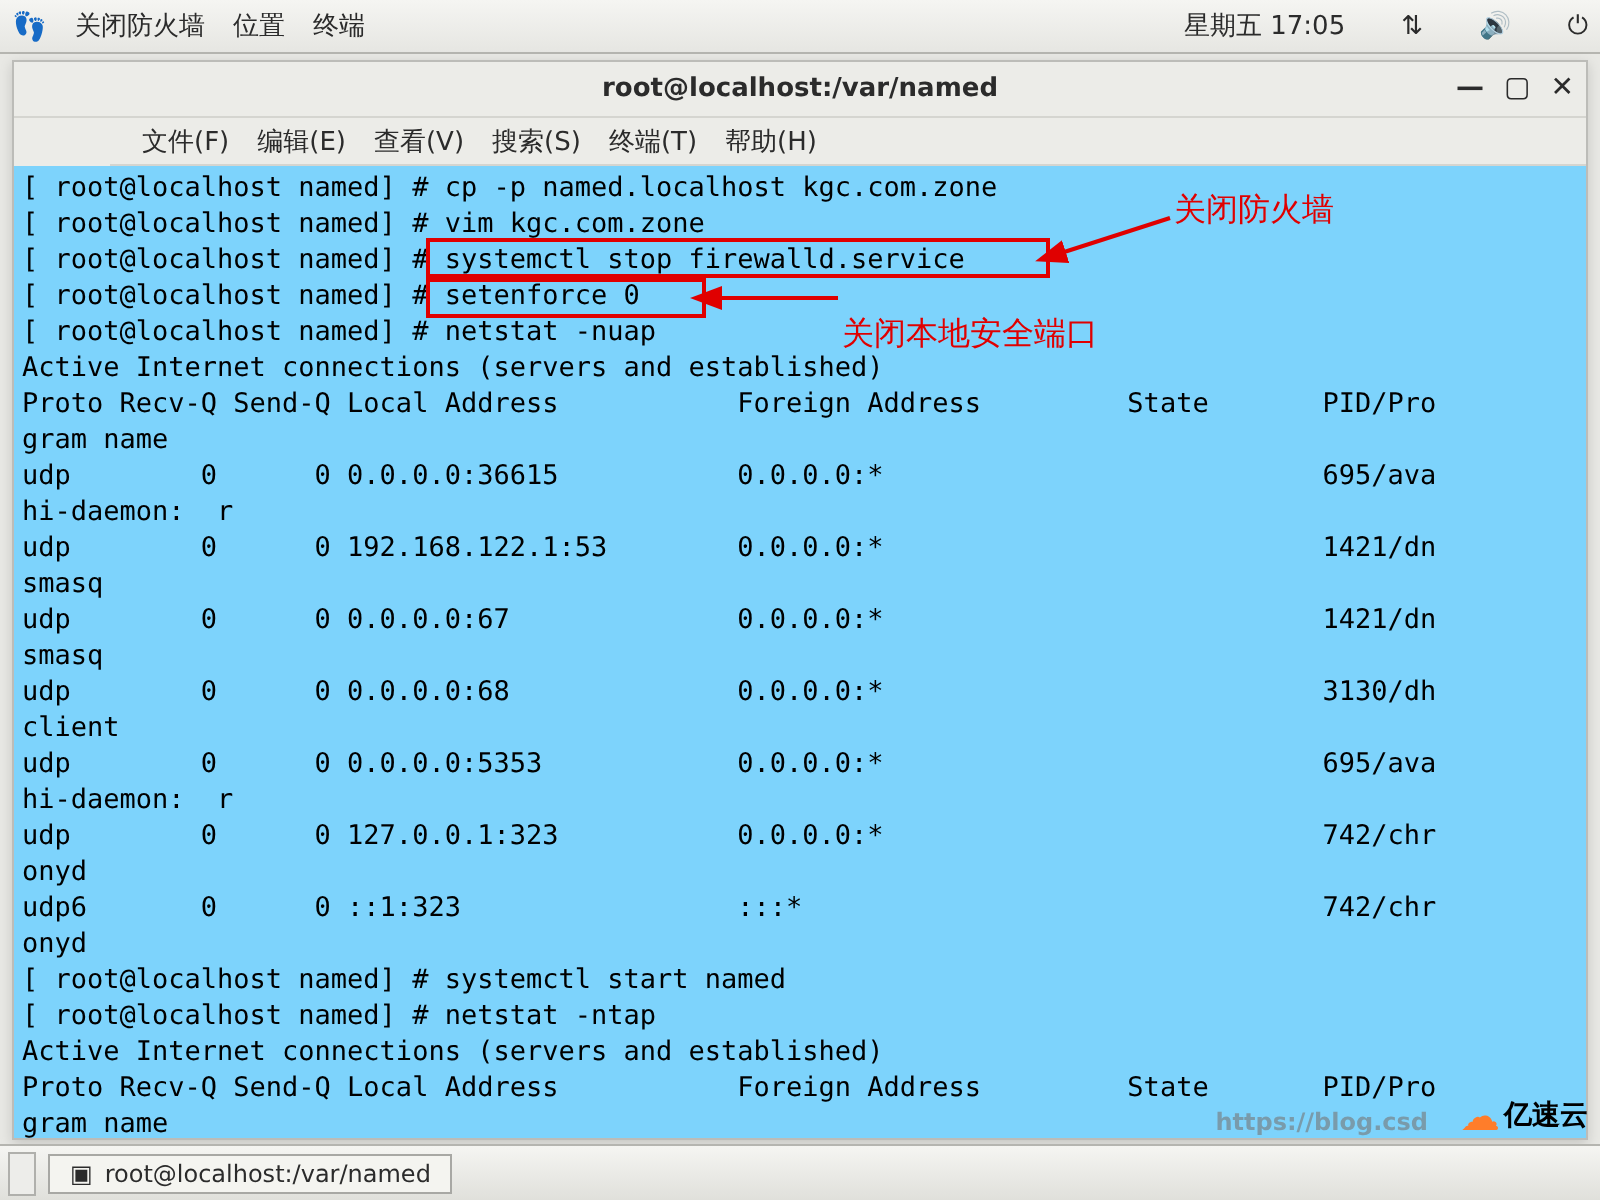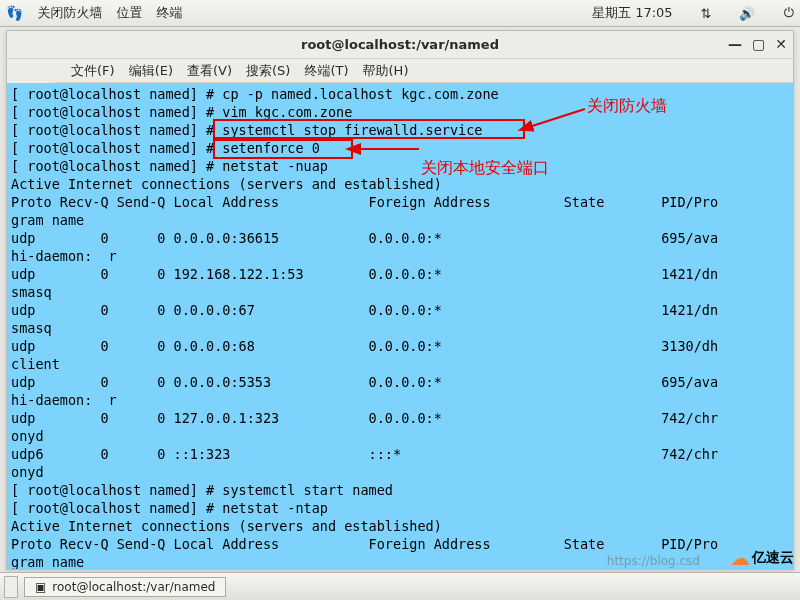--- a/index.html
+++ b/index.html
@@ -140,17 +140,17 @@
 </div>
 
 <div class="taskbar">
   <div class="hide"></div>
   <div class="task">
     <span>▣</span>
     <span>root@localhost:/var/named</span>
   </div>
 </div>
 
-<div class="watermark" style="right:100px;">https://blog.csd</div>
+<div class="watermark" style="right:86px;font-weight:bold;">https://blog.csd</div>
 <div class="yisuyun">
   <span class="cloud">☁</span>
   <span class="txt">亿速云</span>
 </div>
 
 </body></html>

